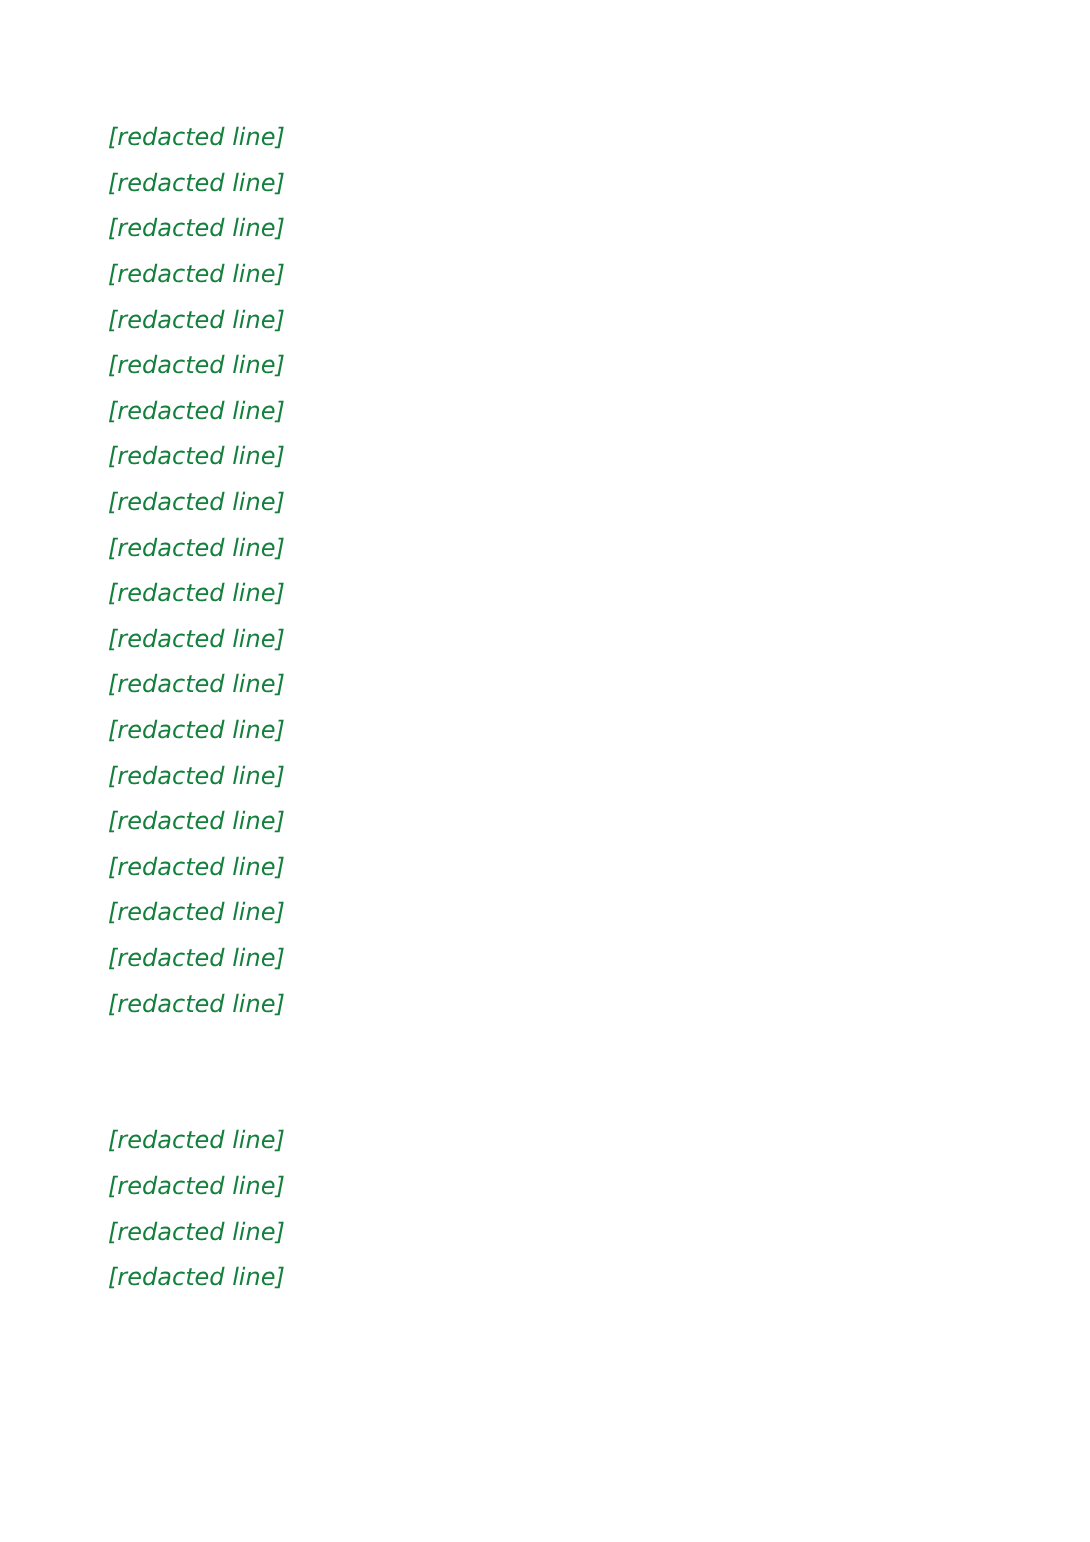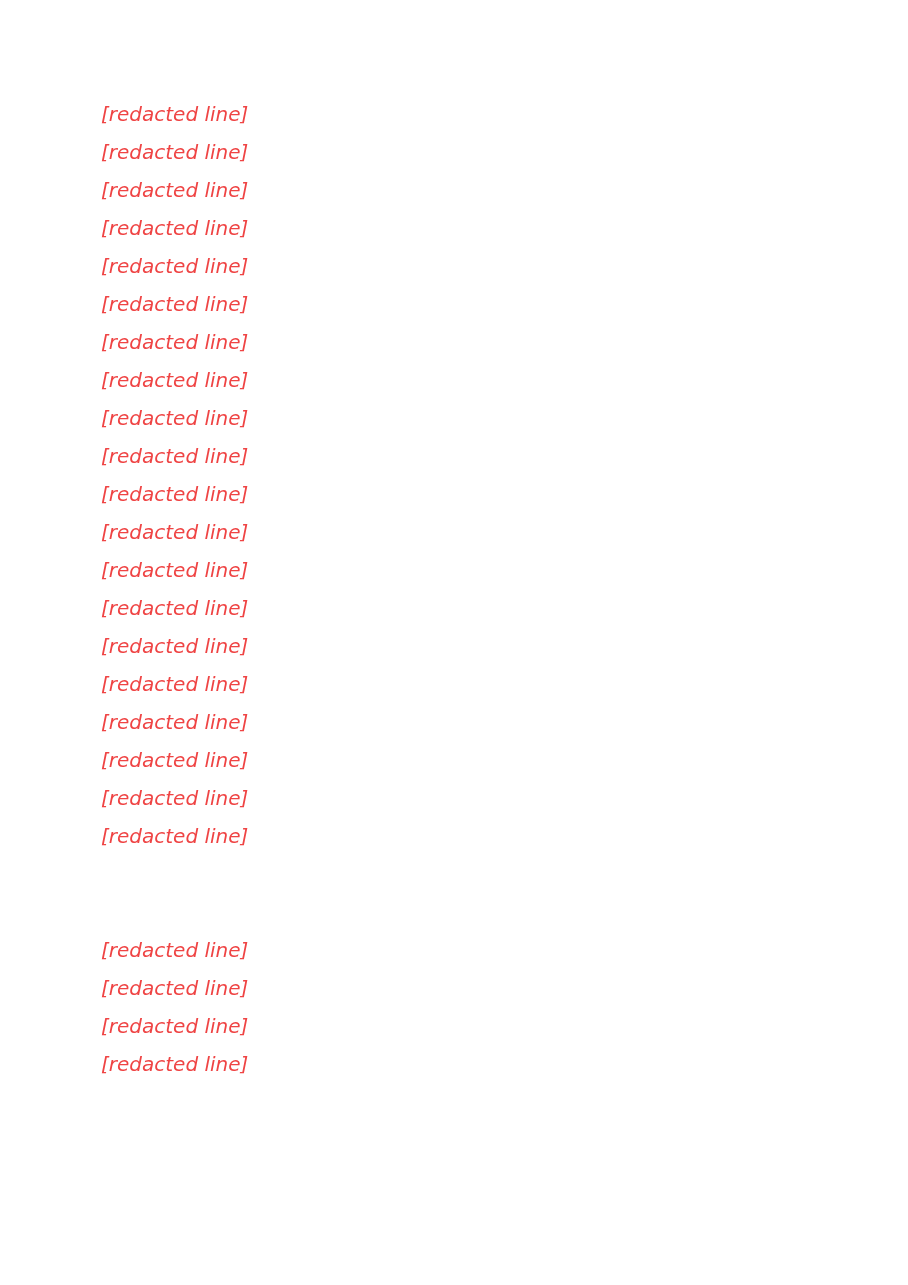--- a/index.html
+++ b/index.html
@@ -21,22 +21,21 @@
     top: 95px;
     width: 740px;
     color: #1a1a1a;
     font-size: 20px;
     line-height: 38px;
     font-style: italic;
   }
   .line {
     white-space: pre-wrap;
     min-height: 38px;
-    color: #ef4444;
-    margin-left: 11px;
+    color: #15803d;
   }
   .gap {
     height: 76px;
   }
 </style>
 </head>
 <body>
 
 <div class="page">
   <div class="text-block">

